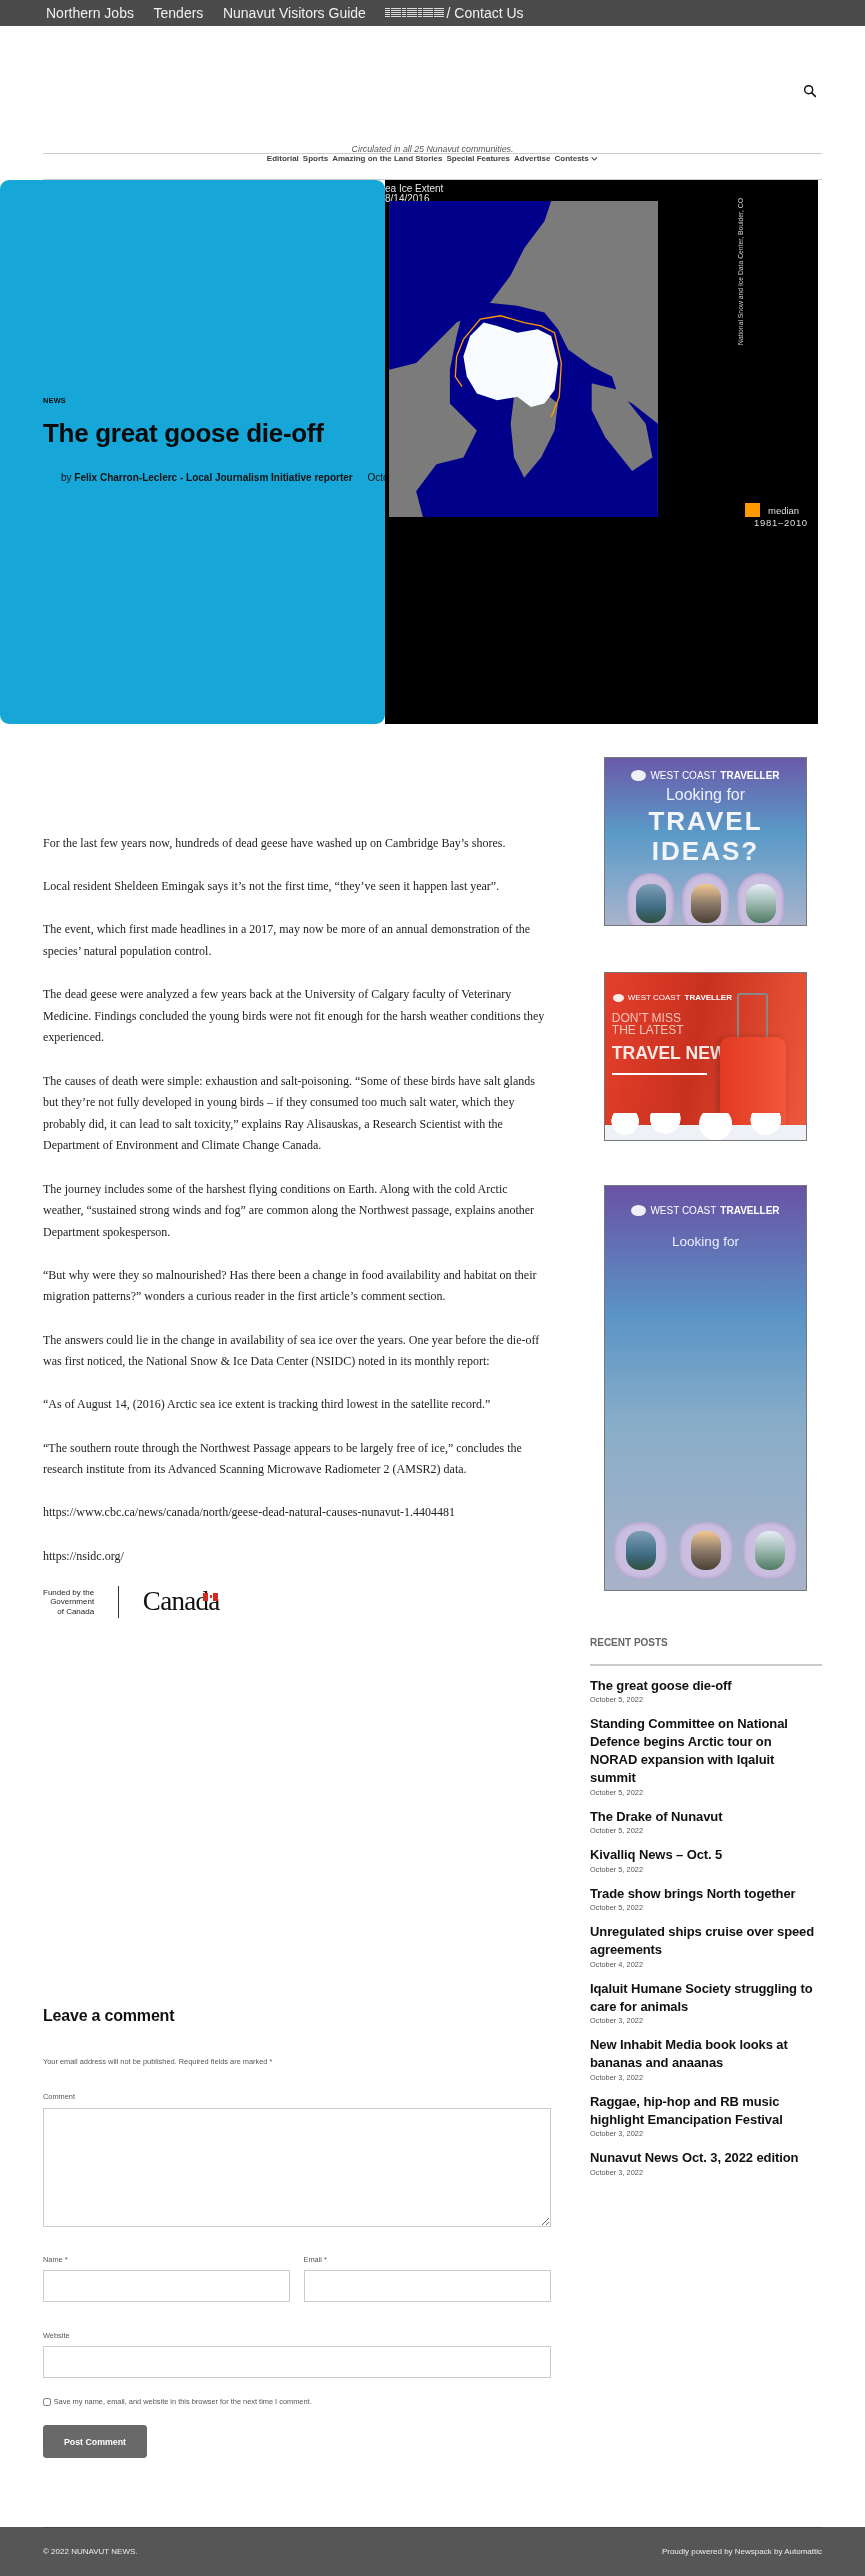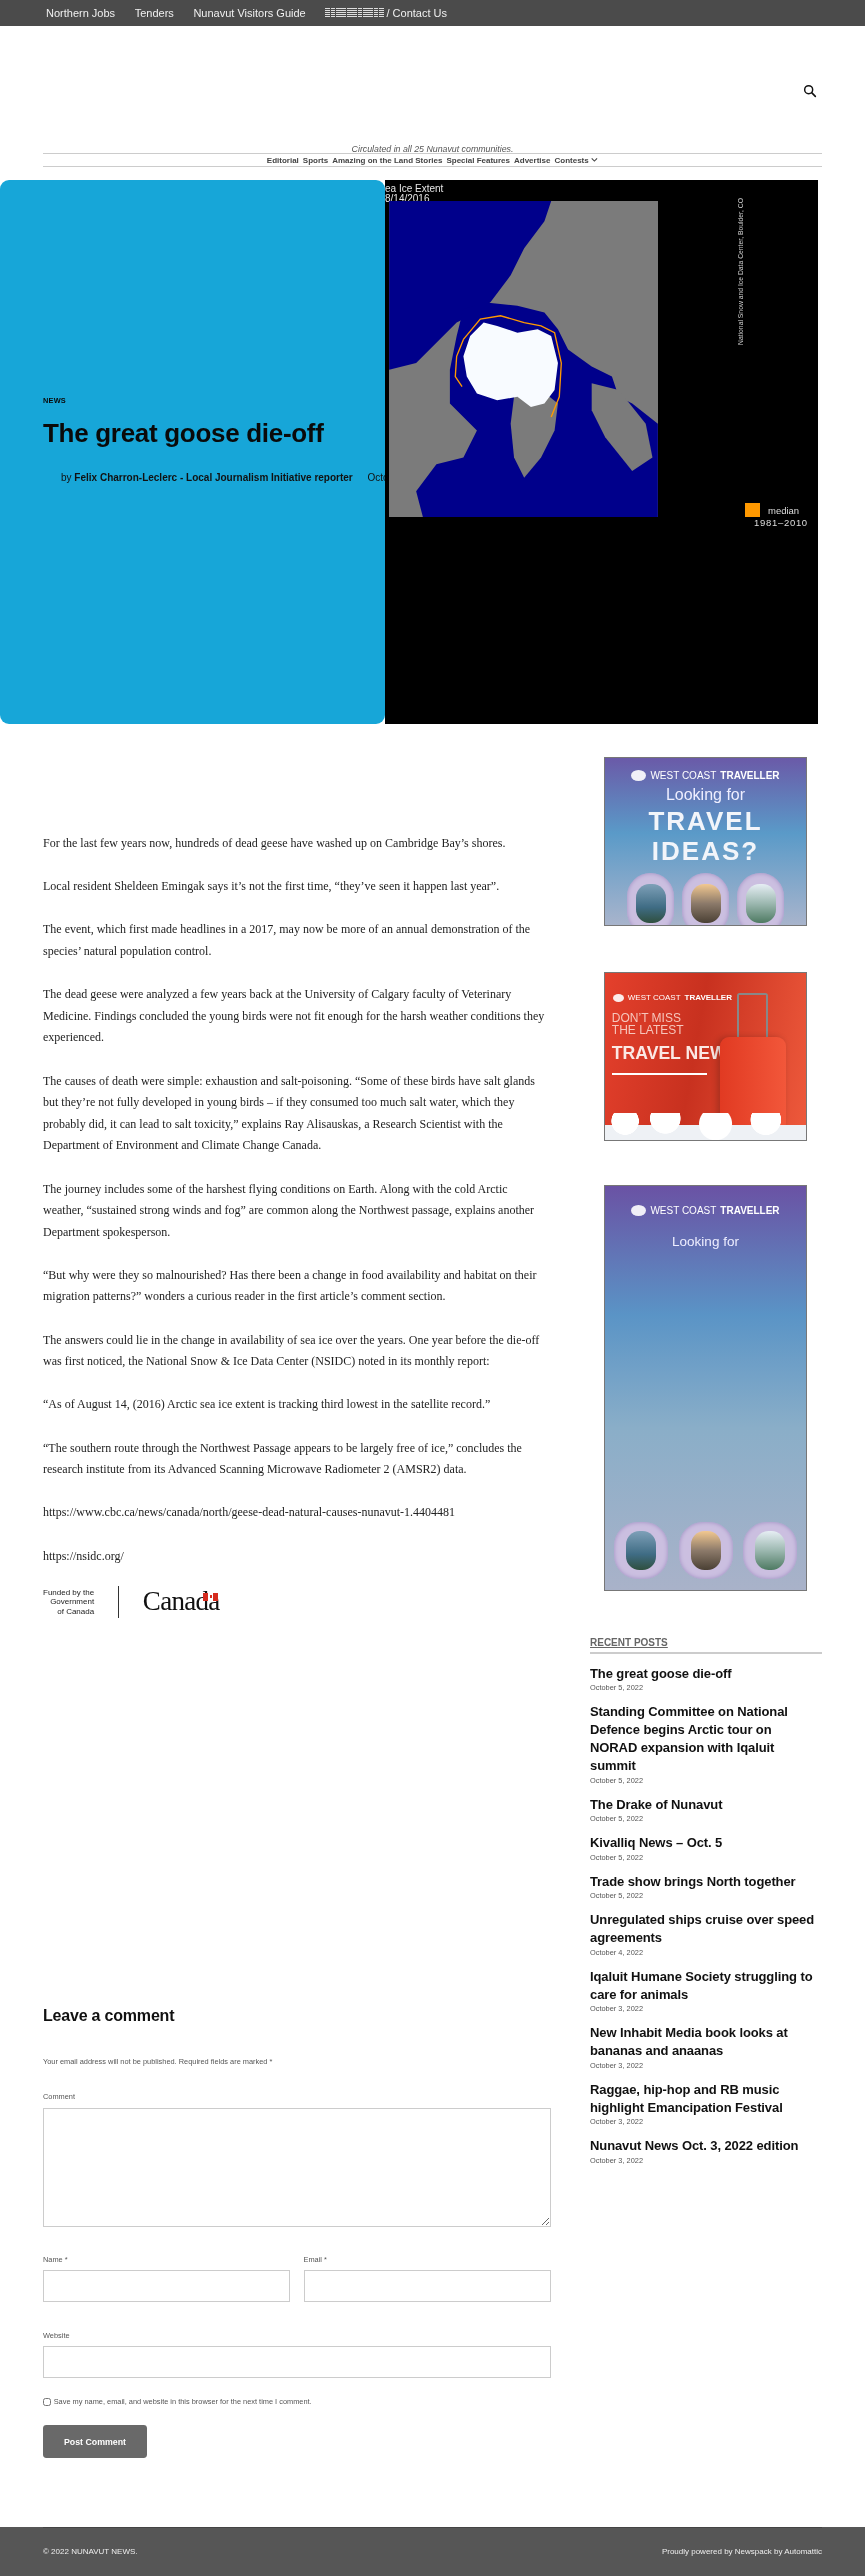--- a/index.html
+++ b/index.html
@@ -1,30 +1,30 @@
 <!DOCTYPE html>
 <html style="font-size:10.8px"><head>
 <meta charset="utf-8">
 <style>
   * { box-sizing: border-box; margin: 0; padding: 0; }
   html, body { width: 865px; background: #ffffff; }
   body { font-family: "Liberation Sans", sans-serif; color: #111; height: 2576px; position: relative; }
 
   
   .topbar { height: 26px; background: #4b4b4b; display: flex; align-items: center; padding-left: 46px; gap: 0; }
-  .topbar a { color: #f0f0f0; font-size: 11px; text-decoration: none; margin-right: 19.6px; display: flex; align-items: center; }
+  .topbar a { color: #f0f0f0; font-size: 14px; text-decoration: none; margin-right: 19.6px; display: flex; align-items: center; }
   .tofu { display: inline-flex; gap: 0.7px; margin-right: 2.7px; }
   .tofu i { display: inline-block; width: 4.7px; height: 9.5px; background: repeating-linear-gradient(#ddd 0 1.4px, #4b4b4b 1.4px 2px); }
 
   
   .header { height: 127px; position: relative; }
   .search-icon { position: absolute; right: 47px; top: 57px; width: 16px; height: 16px; cursor: pointer; }
   .tagline { position: absolute; left: 0; right: 0; top: 118px; text-align: center; font-style: italic; font-size: 8.8px; color: #555; }
 
-  .nav { position: absolute; top: 153px; left: 43px; right: 43px; height: 14px; border-top: 0.7px solid #ccc; border-bottom: 0.7px solid #ccc; display: flex; justify-content: center; align-items: center; gap: 4px; }
+  .nav { position: absolute; top: 153px; left: 43px; right: 43px; height: 27px; border-top: 0.7px solid #ccc; border-bottom: 0.7px solid #ccc; display: flex; justify-content: center; align-items: flex-start; gap: 4px; }
   .nav a { font-size: 8px; font-weight: bold; color: #444; text-decoration: none; display: flex; align-items: center; gap: 2.7px; }
 
   
   .hero { position: absolute; top: 180px; left: 0; width: 865px; height: 544px; display: flex; }
   .hero-left { width: 385px; height: 100%; background: #17a6d8; position: relative; border-radius: 9px; }
   .hero-right { width: 433px; height: 100%; background: #000000; position: relative; overflow: hidden; }
   .cat { position: absolute; left: 43px; top: 216px; font-size: 7.4px; font-weight: bold; letter-spacing: 0.2px; color: #0a0a0a; text-decoration: none; }
   .hero-title { position: absolute; left: 43px; top: 238px; font-size: 26px; font-weight: bold; color: #0a0a0a; letter-spacing: -0.3px; }
   .byline { position: absolute; left: 61px; top: 289px; width: 379px; font-size: 10px; line-height: 17.6px; color: #111; }
   .byline b { font-weight: bold; }
@@ -69,21 +69,21 @@
   .ad2 .ad-brand { justify-content: flex-start; padding-left: 8px; font-size: 8px; margin-top: 20px; }
   .ad2 .dm { color: #f6c6bc; font-size: 12px; line-height: 12px; padding-left: 6.8px; margin-top: 10px; }
   .ad2 .tn { color: #fbe8e4; font-weight: bold; font-size: 17.6px; padding-left: 6.8px; margin-top: 6.8px; }
   .ad2 .ul { width: 95px; height: 1.4px; background: #fff; margin-left: 6.8px; margin-top: 9.5px; }
   .suitcase { position: absolute; left: 115px; top: 64px; width: 66px; height: 95px; border-radius: 9.5px; background: linear-gradient(90deg, #e13a22, #f2573a); box-shadow: -2.7px 0 6.8px rgba(0,0,0,.2); }
   .handle { position: absolute; left: 132px; top: 20px; width: 31px; height: 47px; border: 2.7px solid #888; border-bottom: none; border-radius: 2.7px 2.7px 0 0; }
   .clouds { position: absolute; left: 0; right: 0; bottom: 0; height: 27px; background: radial-gradient(circle at 10% 30%, #fff 13.5px, transparent 14px), radial-gradient(circle at 30% 20%, #fff 15px, transparent 15.6px), radial-gradient(circle at 55% 40%, #fff 16px, transparent 17px), radial-gradient(circle at 80% 25%, #fff 15px, transparent 15.6px), linear-gradient(transparent 45%, #eef1f5 45%); }
 
   
   .recent { position: absolute; left: 590px; top: 1637px; width: 232px; }
-  .recent-h { font-size: 10px; font-weight: bold; color: #666; padding-bottom: 4px; border-bottom: 2px solid #ccc; text-decoration: underline; }
+  .recent-h { font-size: 10px; font-weight: bold; color: #666; padding-bottom: 16px; border-bottom: 2px solid #ccc; }
   .post { margin-top: 10.8px; }
   .post-title { display: block; font-size: 13px; line-height: 18px; font-weight: bold; color: #111; text-decoration: none; letter-spacing: -0.1px; }
   .post-date { font-size: 7.4px; color: #555; margin-top: 0.7px; }
 
   
   .comments { position: absolute; left: 43px; top: 2007px; width: 508px; }
   .comments h2 { font-size: 16px; font-weight: bold; color: #111; letter-spacing: -0.2px; }
   .note { font-size: 7.4px; color: #555; margin-top: 32px; }
   .lbl { font-size: 7.4px; color: #555; display: block; }
   .c-lbl { margin-top: 26px; }

